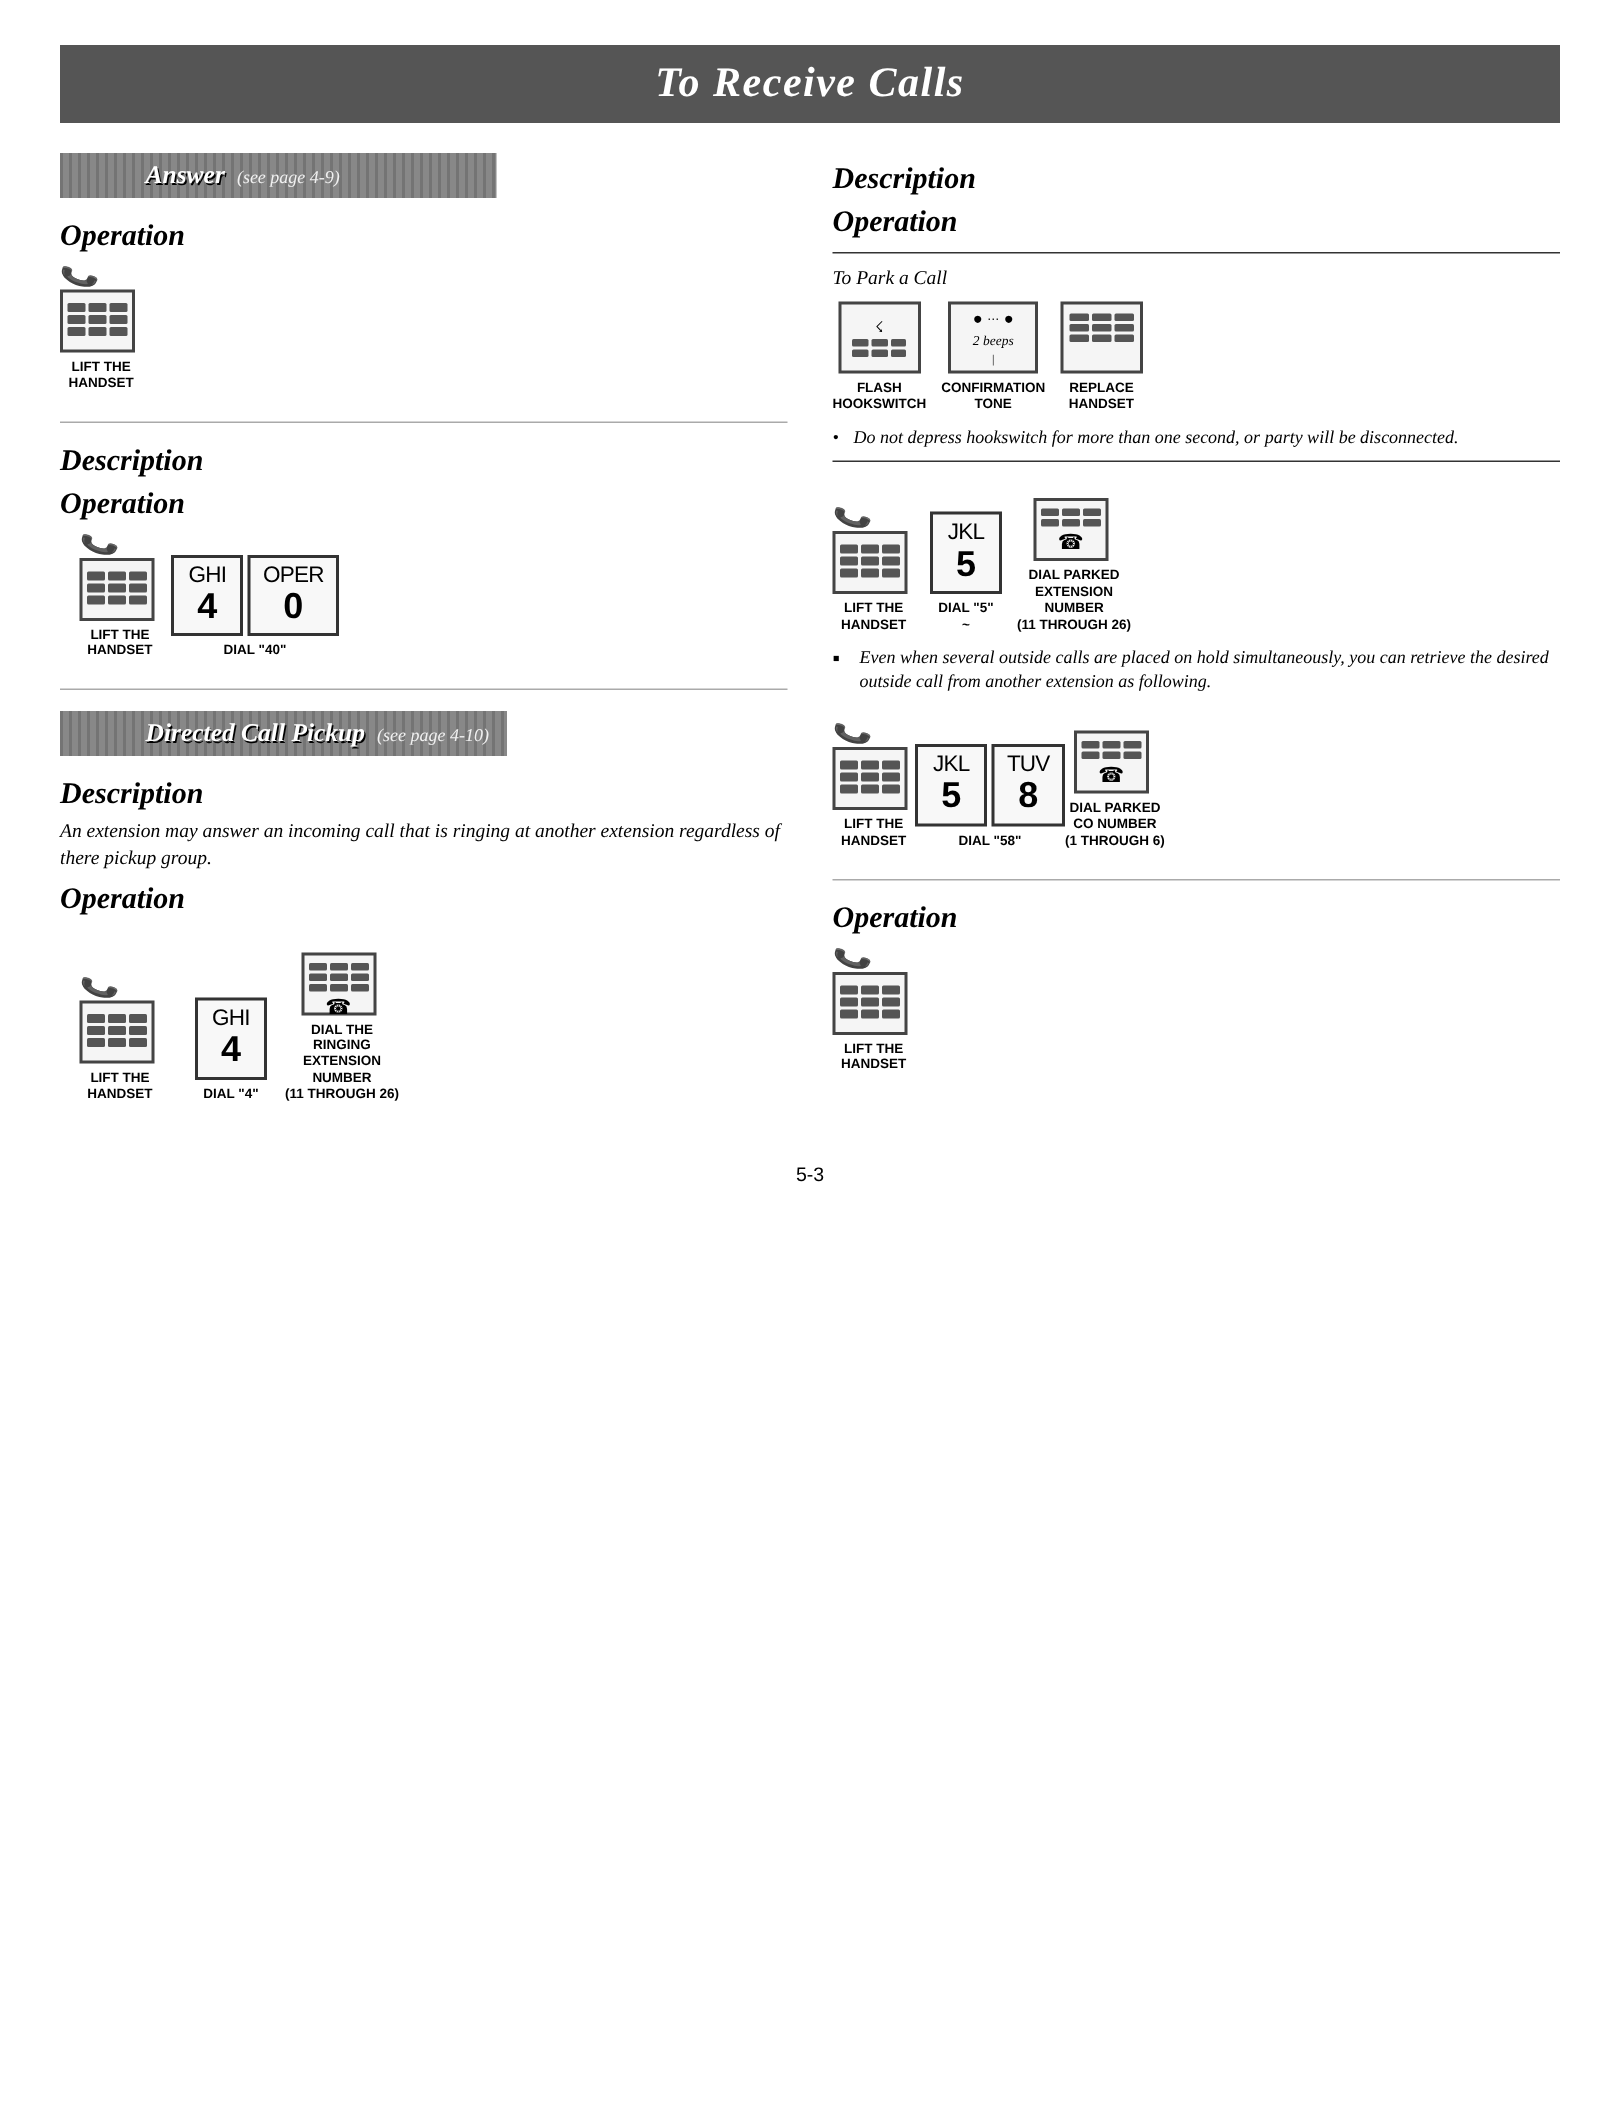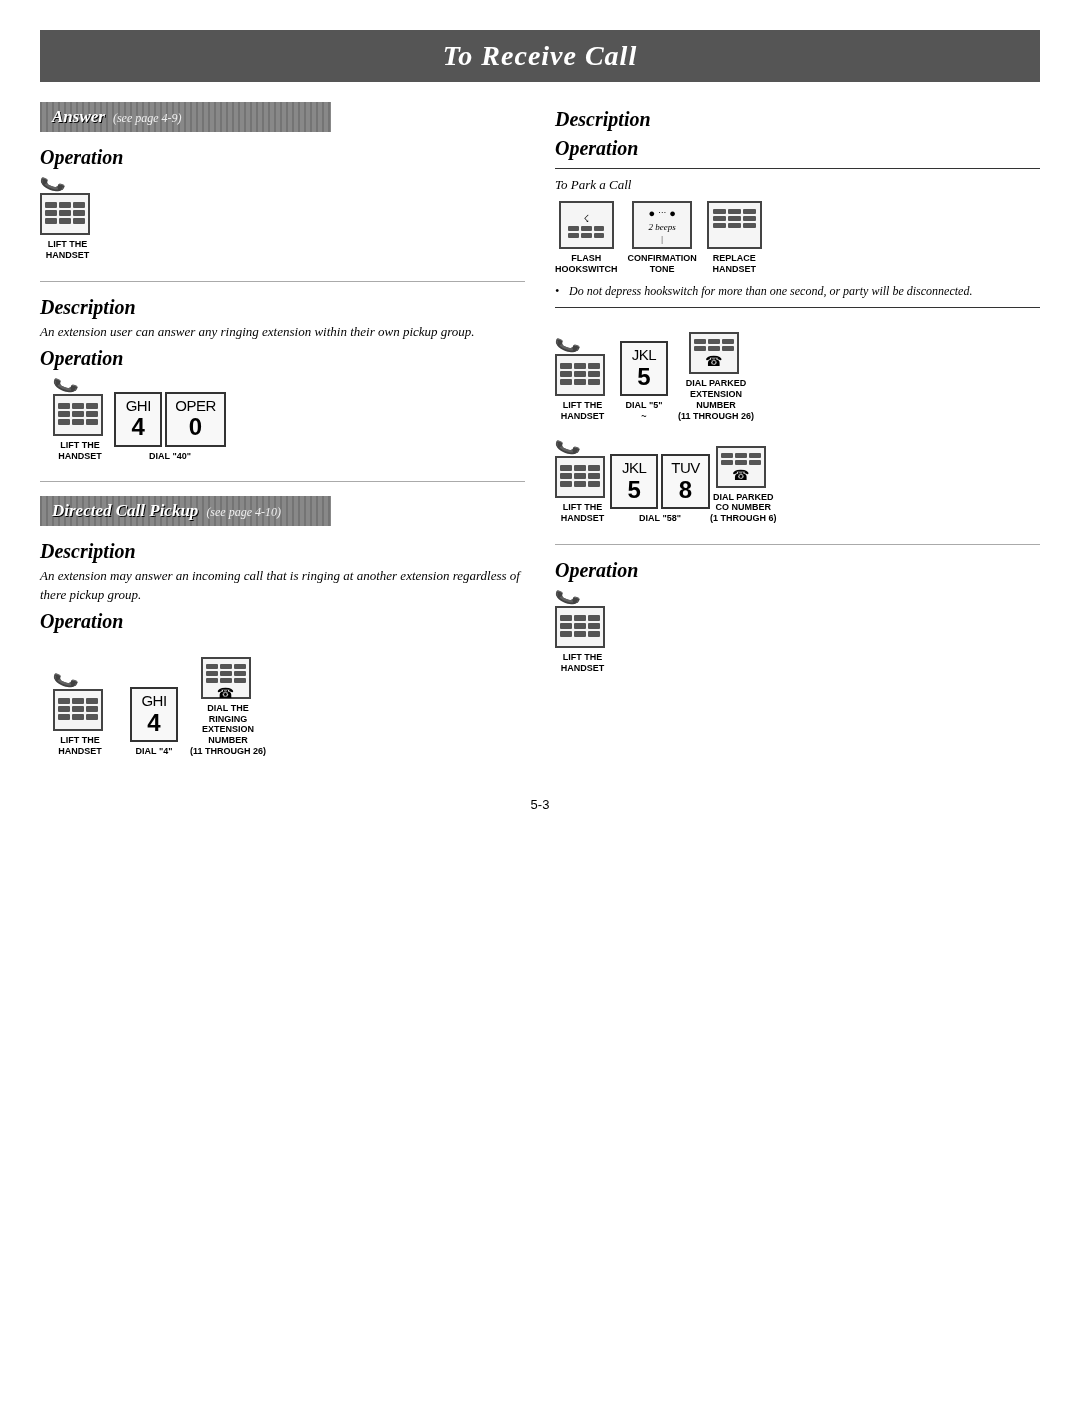--- a/index.html
+++ b/index.html
@@ -54,20 +54,21 @@
     }
     .section-header.full-width {
       display: block;
     }
     .section-header span.feature-name {
       font-size: 17px;
       font-style: italic;
       font-weight: bold;
       color: #fff;
       text-shadow: 1px 1px 0 #000;
+      margin-left: 45px;
     }
     .section-header span.see-page {
       font-size: 12px;
       font-style: italic;
       color: #f0f0f0;
       margin-left: 4px;
     }
 
     
     .subsection {
@@ -192,21 +193,21 @@
     
     .section-sep {
       border-top: 1px solid #aaa;
       margin: 14px 0;
     }
   </style>
 </head>
 <body>
 
 <div class="main-title-bar">
-  <h1>To Receive Call</h1>
+  <h1>To Receive Calls</h1>
 </div>
 
 <div class="columns">
 
   <div class="col-left">
 
     <div class="section-block">
       <div class="section-header">
         <span class="feature-name">Answer</span>
         <span class="see-page">(see page 4-9)</span>
@@ -233,21 +234,20 @@
           </div>
           <div class="label">LIFT THE<br>HANDSET</div>
         </div>
       </div>
     </div>
 
     <div class="section-sep"></div>
 
     <div class="section-block">
       <div class="subsection">Description</div>
-      <div class="desc-text">An extension user can answer any ringing extension within their own pickup group.</div>
       <div class="subsection">Operation</div>
       <div class="op-diagram">
 
         <div class="op-step">
           <div style="position:relative; width:55px; height:58px;">
             <div style="font-size:18px; position:absolute; top:-4px; left:2px; transform:rotate(-25deg);">📞</div>
             <div style="position:absolute; bottom:0; left:0; width:50px; height:42px; border:2px solid #444; background:#f5f5f5; padding:3px;">
               <div style="display:grid; grid-template-columns:repeat(3,1fr); gap:2px; margin-top:4px;">
                 <div style="background:#555;height:6px;border-radius:1px;"></div>
                 <div style="background:#555;height:6px;border-radius:1px;"></div>
@@ -448,20 +448,21 @@
                 <div style="background:#555;height:5px;border-radius:1px;"></div>
                 <div style="background:#555;height:5px;border-radius:1px;"></div>
               </div>
               <div style="font-size:14px; margin-top:2px; transform:scaleX(-1); display:inline-block;">☎</div>
             </div>
           </div>
           <div class="label">DIAL PARKED<br>EXTENSION<br>NUMBER<br>(11 through 26)</div>
         </div>
       </div>
 
+      <div class="sq-bullet-note">Even when several outside calls are placed on hold simultaneously, you can retrieve the desired outside call from another extension as following.</div>
 
       <div class="op-diagram">
 
         <div class="op-step">
           <div style="position:relative; width:55px; height:58px;">
             <div style="font-size:18px; position:absolute; top:-4px; left:2px; transform:rotate(-25deg);">📞</div>
             <div style="position:absolute; bottom:0; left:0; width:50px; height:42px; border:2px solid #444; background:#f5f5f5; padding:3px;">
               <div style="display:grid; grid-template-columns:repeat(3,1fr); gap:2px; margin-top:4px;">
                 <div style="background:#555;height:6px;border-radius:1px;"></div>
                 <div style="background:#555;height:6px;border-radius:1px;"></div>

